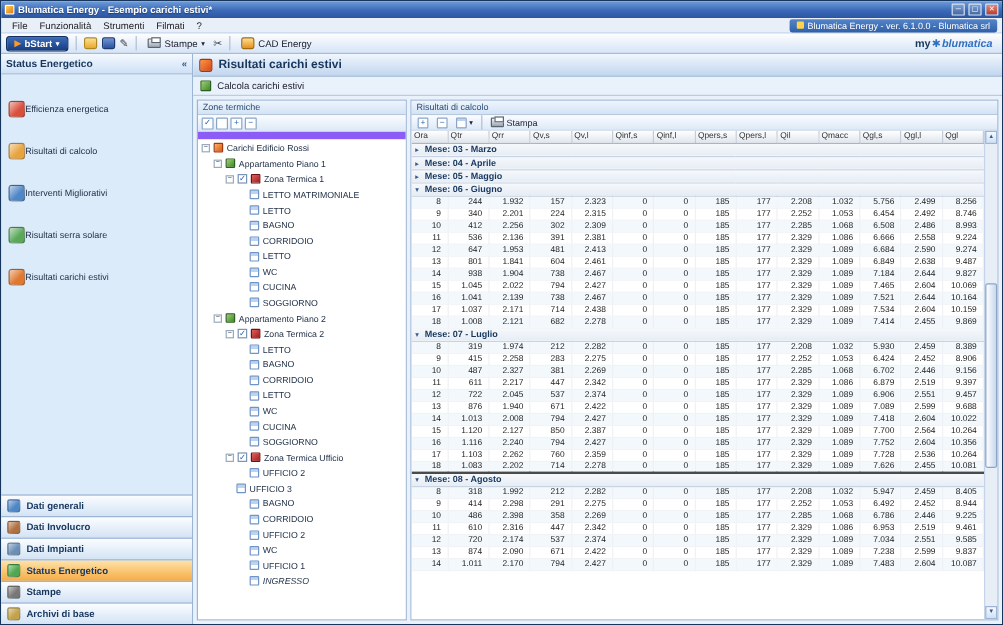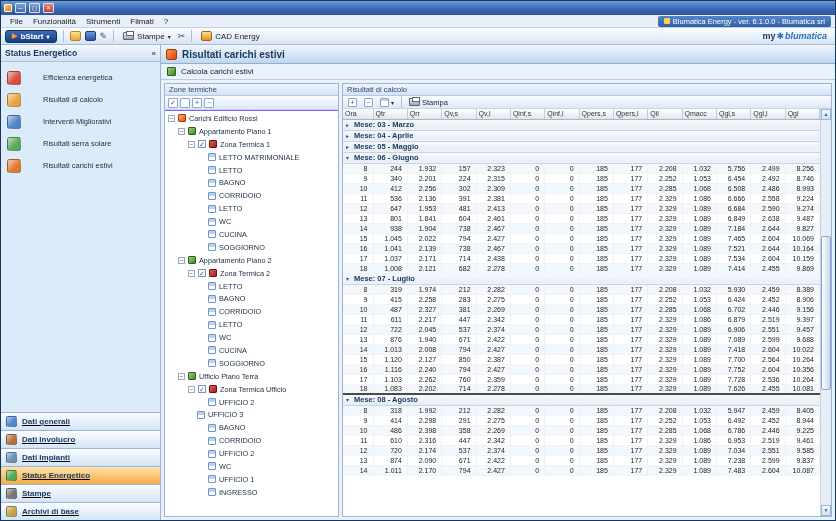--- a/index.html
+++ b/index.html
@@ -54,25 +54,25 @@
   
   .body{flex:1;display:flex;min-height:0;}
   
   .sidebar{width:160px;flex:0 0 160px;display:flex;flex-direction:column;background:#dcebfa;
     border-right:1px solid #9db5d5;min-height:0;}
   .sidebar-header{height:17px;flex:0 0 17px;display:flex;align-items:center;justify-content:space-between;
     background:linear-gradient(#f4f9ff,#cfe1f5);border-bottom:1px solid #aebfd6;
     font-size:8.5px;font-weight:bold;color:#16365e;padding:0 4px;}
   .collapse-chevron{font-size:8px;color:#3a5a88;}
   .sidebar-items{padding:4px 2px;}
-  .sb-item{display:flex;align-items:center;gap:22px;height:21px;padding:0 4px;margin:1px 0;border-radius:2px;}
+  .sb-item{display:flex;align-items:center;gap:0;height:21px;padding:0 4px;margin:14px 0;border-radius:2px;}
   .sb-icon{width:14px;height:14px;flex:0 0 14px;border-radius:3px;border:1px solid rgba(0,0,0,.25);
     background-image:linear-gradient(135deg,rgba(255,255,255,.65),rgba(255,255,255,0) 60%);}
   .sb-label{font-size:7.5px;color:#1c2c44;}
-  .sidebar-nav{margin-top:auto;text-decoration:underline;}
+  .sidebar-nav{margin-top:auto;}
   .nav-item{height:18px;display:flex;align-items:center;gap:5px;padding:0 5px;
     background:linear-gradient(#fbfdff,#d3e3f5);border-top:1px solid #9db5d5;
     font-size:8px;font-weight:bold;color:#16365e;}
   .nav-item.selected{background:linear-gradient(#ffe2a8,#f5ac45);}
   .nav-icon{width:11px;height:11px;flex:0 0 11px;border-radius:2px;border:1px solid rgba(0,0,0,.25);
     background-image:linear-gradient(135deg,rgba(255,255,255,.6),rgba(255,255,255,0) 60%);}
   
   .main{flex:1;display:flex;flex-direction:column;min-width:0;min-height:0;background:#e9f1fa;}
   .pageheader{height:19px;flex:0 0 19px;display:flex;align-items:center;gap:5px;
     background:linear-gradient(#f0f6fd,#c2d6ee);border-bottom:1px solid #93aed0;padding:0 5px;}
@@ -85,21 +85,21 @@
   .panel{border:1px solid #9db5d5;background:#eef4fb;display:flex;flex-direction:column;min-height:0;}
   .panel-title{height:12px;flex:0 0 12px;display:flex;align-items:center;
     background:linear-gradient(#eef5fd,#d3e3f5);border-bottom:1px solid #b7c8de;
     font-size:7.5px;color:#2c4a72;padding:0 4px;}
   
   .zones-panel{width:175px;flex:0 0 175px;}
   .zones-toolbar{height:14px;flex:0 0 14px;display:flex;align-items:center;gap:2px;
     background:linear-gradient(#fafcff,#dde9f7);border-bottom:1px solid #c5d4e8;padding:0 3px;}
   .zt-btn{width:10px;height:10px;font-size:7px;line-height:8px;text-align:center;
     border:1px solid #8aa5c8;background:#fff;border-radius:1px;color:#2a62c0;}
-  .zone-tree{flex:1;background:#fff;overflow:hidden;border-top:1px solid #8b5cf6;padding-top:1px;}
+  .zone-tree{flex:1;background:#fff;overflow:hidden;border-top:6px solid #8b5cf6;padding-top:1px;}
   .tree-row{display:flex;align-items:center;height:12.9px;font-size:7.3px;color:#1c2c44;white-space:nowrap;}
   .expander{width:7px;height:7px;flex:0 0 7px;border:1px solid #9ab;display:inline-flex;align-items:center;justify-content:center;
     font-size:6px;line-height:1;background:#fff;color:#335;margin-right:3px;}
   .expander-spacer{width:10px;flex:0 0 10px;}
   .tree-check{width:8px;height:8px;flex:0 0 8px;border:1px solid #7a93b8;background:#fff;color:#2a62c0;
     font-size:7px;line-height:7px;text-align:center;margin-right:3px;}
   .tree-icon{width:8px;height:8px;flex:0 0 8px;margin-right:3px;border-radius:1px;}
   .tree-icon.building{background:linear-gradient(135deg,#ffb060,#d85820);border:1px solid #a03810;}
   .tree-icon.floor{background:linear-gradient(135deg,#9fd06a,#3f8830);border:1px solid #2c6020;}
   .tree-icon.zone{background:linear-gradient(135deg,#e06060,#a02020);border:1px solid #701010;}
@@ -141,20 +141,21 @@
   .vs-thumb{position:absolute;left:0;right:0;top:30%;height:40%;
     background:linear-gradient(90deg,#fdfeff,#c8d8ee);border:1px solid #8aa5c8;border-radius:2px;}
 </style>
 </head>
 <body>
 
 <div class="window">
 
   <div class="titlebar">
     <span class="app-icon"></span>
+    <span class="title">Blumatica Energy - Esempio carichi estivi*</span>
     <span class="winbtn">─</span>
     <span class="winbtn">▢</span>
     <span class="winbtn close">✕</span>
   </div>
 
   <div class="menubar">
     <span id="menu-items" style="display:flex">
         <span class="menu-item">File</span>
         <span class="menu-item">Funzionalità</span>
         <span class="menu-item">Strumenti</span>
@@ -371,25 +372,20 @@
               <div class="tree-row" style="padding-left: 33px;">
                 <span class="expander-spacer"></span>
                 <span class="tree-icon room"></span>
                 <span class="tree-label">CUCINA</span>
               </div>
               <div class="tree-row" style="padding-left: 33px;">
                 <span class="expander-spacer"></span>
                 <span class="tree-icon room"></span>
                 <span class="tree-label">SOGGIORNO</span>
               </div>
-              <div class="tree-row" style="padding-left: 13px;">
-                <span class="expander">−</span>
-                <span class="tree-icon floor"></span>
-                <span class="tree-label">Ufficio Piano Terra</span>
-              </div>
               <div class="tree-row" style="padding-left: 23px;">
                 <span class="expander">−</span>
                 <span class="tree-check">✓</span>
                 <span class="tree-icon zone"></span>
                 <span class="tree-label">Zona Termica Ufficio</span>
               </div>
               <div class="tree-row" style="padding-left: 33px;">
                 <span class="expander-spacer"></span>
                 <span class="tree-icon room"></span>
                 <span class="tree-label">UFFICIO 2</span>
@@ -417,21 +413,21 @@
               <div class="tree-row" style="padding-left: 33px;">
                 <span class="expander-spacer"></span>
                 <span class="tree-icon room"></span>
                 <span class="tree-label">WC</span>
               </div>
               <div class="tree-row" style="padding-left: 33px;">
                 <span class="expander-spacer"></span>
                 <span class="tree-icon room"></span>
                 <span class="tree-label">UFFICIO 1</span>
               </div>
-              <div class="tree-row" style="padding-left: 33px;">
+              <div class="tree-row" style="padding-left: 33px; font-style: italic;">
                 <span class="expander-spacer"></span>
                 <span class="tree-icon room"></span>
                 <span class="tree-label">INGRESSO</span>
               </div>
             </div>
         </div>
 
         <div class="panel results-panel">
           <div class="panel-title">Risultati di calcolo</div>
           <div class="results-toolbar">

